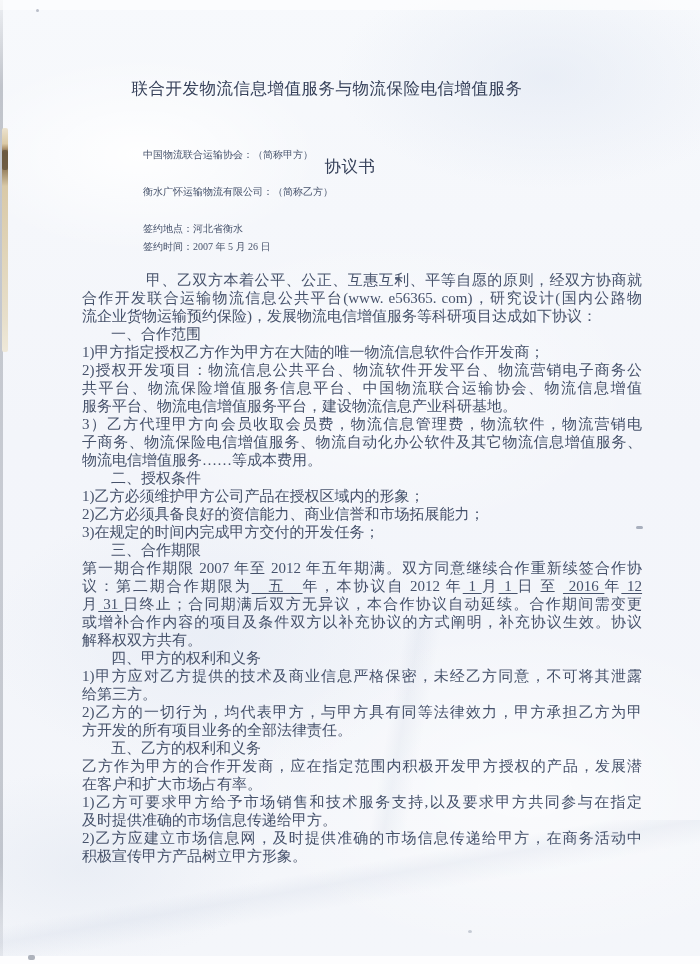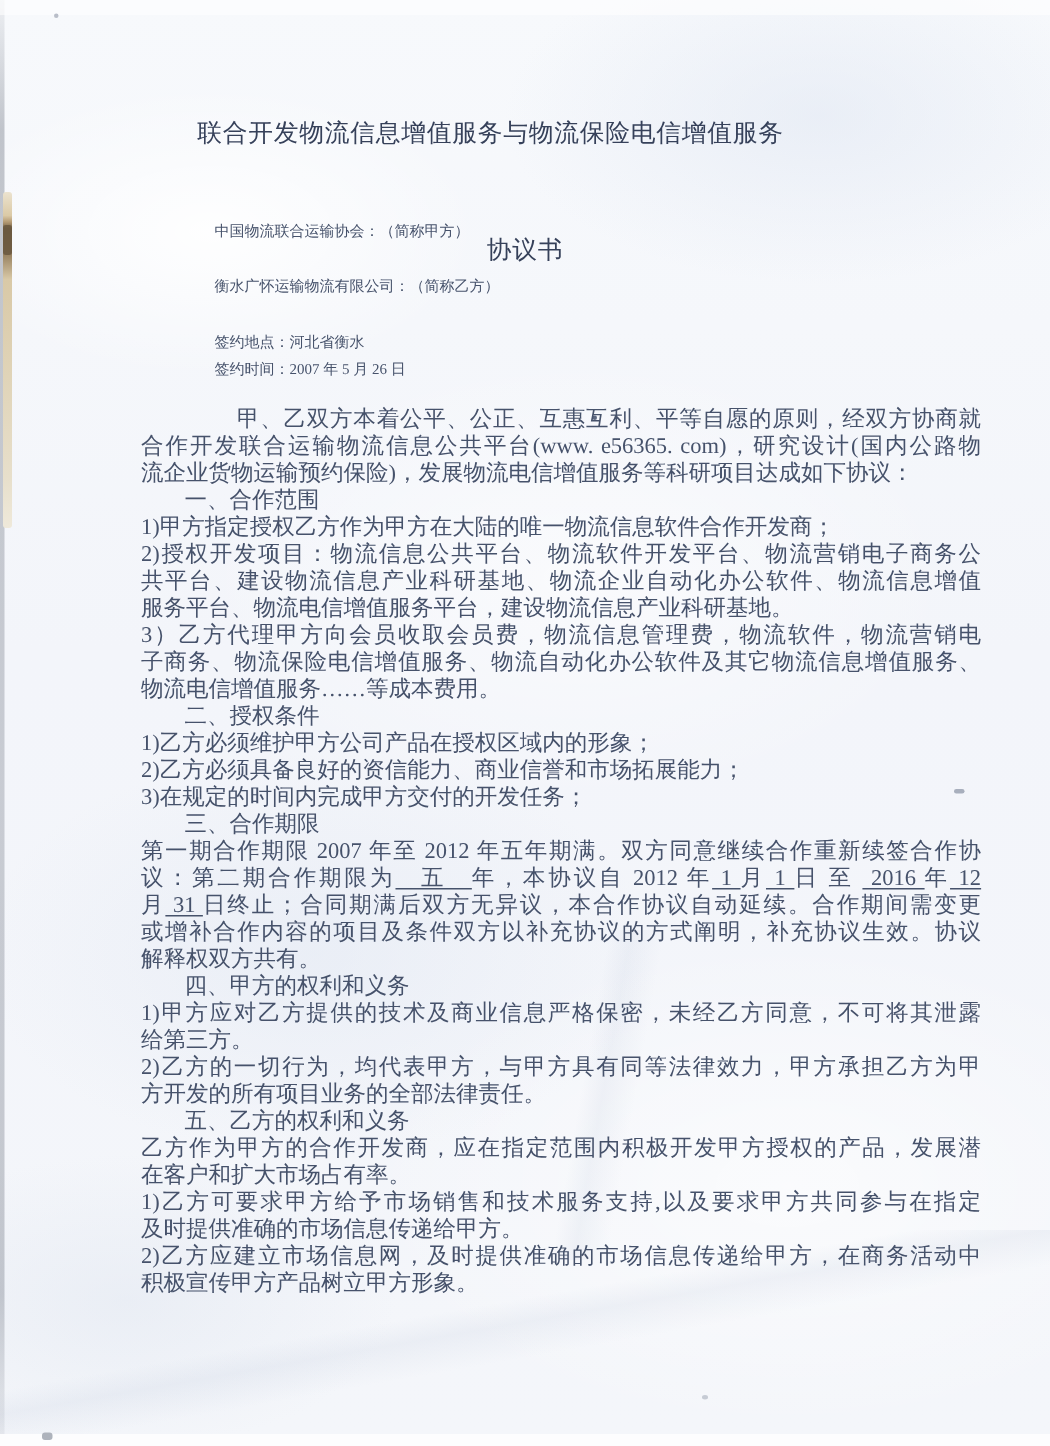--- a/index.html
+++ b/index.html
@@ -38,21 +38,21 @@
   .sp3{left:636px;top:526px;width:7px;height:3px;border-radius:2px;background:#a8afbd;}
   .sp4{left:468px;top:930px;width:4px;height:3px;background:#c6cbd4;}
   .sp5{left:28px;top:955px;width:7px;height:5px;border-radius:2px;background:#aeb3bc;}
 
   
   .hline{position:absolute;white-space:pre;font-size:10px;line-height:18px;}
   .title{position:absolute;left:0;text-align:center;font-weight:normal;color:#36415a;
     font-size:16.5px;letter-spacing:0.5px;white-space:pre;}
   .title1{top:78px;right:46px;left:0;}
   .title2{top:116px;right:0;left:0;margin-top:40px;}
-  .doc-body{position:absolute;left:82px;top:271px;width:560px;font-size:15px;line-height:18px;margin-left:12px;}
+  .doc-body{position:absolute;left:82px;top:271px;width:560px;font-size:15px;line-height:18px;}
   .line{height:18px;white-space:normal;}
   .line span{white-space:pre-wrap;text-align:right;}
   .i-section{padding-left:29px;}
   .i-para{padding-left:64px;}
   .j{text-align:justify;text-align-last:justify;text-justify:inter-character;}
   .u{text-decoration:underline;text-underline-offset:2px;}
 </style>
 </head>
 <body>
 
@@ -79,21 +79,21 @@
   <div class="hline" style="top:220px;left:143px;">签约地点：河北省衡水</div>
   <div class="hline" style="top:238px;left:143px;">签约时间：2007 年 5 月 26 日</div>
 
   <div class="doc-body">
       <div class="line i-para j"><span>甲、乙双方本着公平、公正、互惠互利、平等自愿的原则，经双方协商就</span></div>
       <div class="line j"><span>合作开发联合运输物流信息公共平台(www. e56365. com)，研究设计(国内公路物</span></div>
       <div class="line"><span>流企业货物运输预约保险)，发展物流电信增值服务等科研项目达成如下协议：</span></div>
       <div class="line i-section"><span>一、合作范围</span></div>
       <div class="line"><span>1)甲方指定授权乙方作为甲方在大陆的唯一物流信息软件合作开发商；</span></div>
       <div class="line j"><span>2)授权开发项目：物流信息公共平台、物流软件开发平台、物流营销电子商务公</span></div>
-      <div class="line j"><span>共平台、建设物流信息产业科研基地、物流企业自动化办公软件、物流信息增值</span></div>
+      <div class="line j"><span>共平台、物流保险增值服务信息平台、中国物流联合运输协会、物流信息增值</span></div>
       <div class="line"><span>服务平台、物流电信增值服务平台，建设物流信息产业科研基地。</span></div>
       <div class="line j"><span>3）乙方代理甲方向会员收取会员费，物流信息管理费，物流软件，物流营销电</span></div>
       <div class="line j"><span>子商务、物流保险电信增值服务、物流自动化办公软件及其它物流信息增值服务、</span></div>
       <div class="line"><span>物流电信增值服务……等成本费用。</span></div>
       <div class="line i-section"><span>二、授权条件</span></div>
       <div class="line"><span>1)乙方必须维护甲方公司产品在授权区域内的形象；</span></div>
       <div class="line"><span>2)乙方必须具备良好的资信能力、商业信誉和市场拓展能力；</span></div>
       <div class="line"><span>3)在规定的时间内完成甲方交付的开发任务；</span></div>
       <div class="line i-section"><span>三、合作期限</span></div>
       <div class="line j"><span>第一期合作期限 2007 年至 2012 年五年期满。双方同意继续合作重新续签合作协</span></div>

